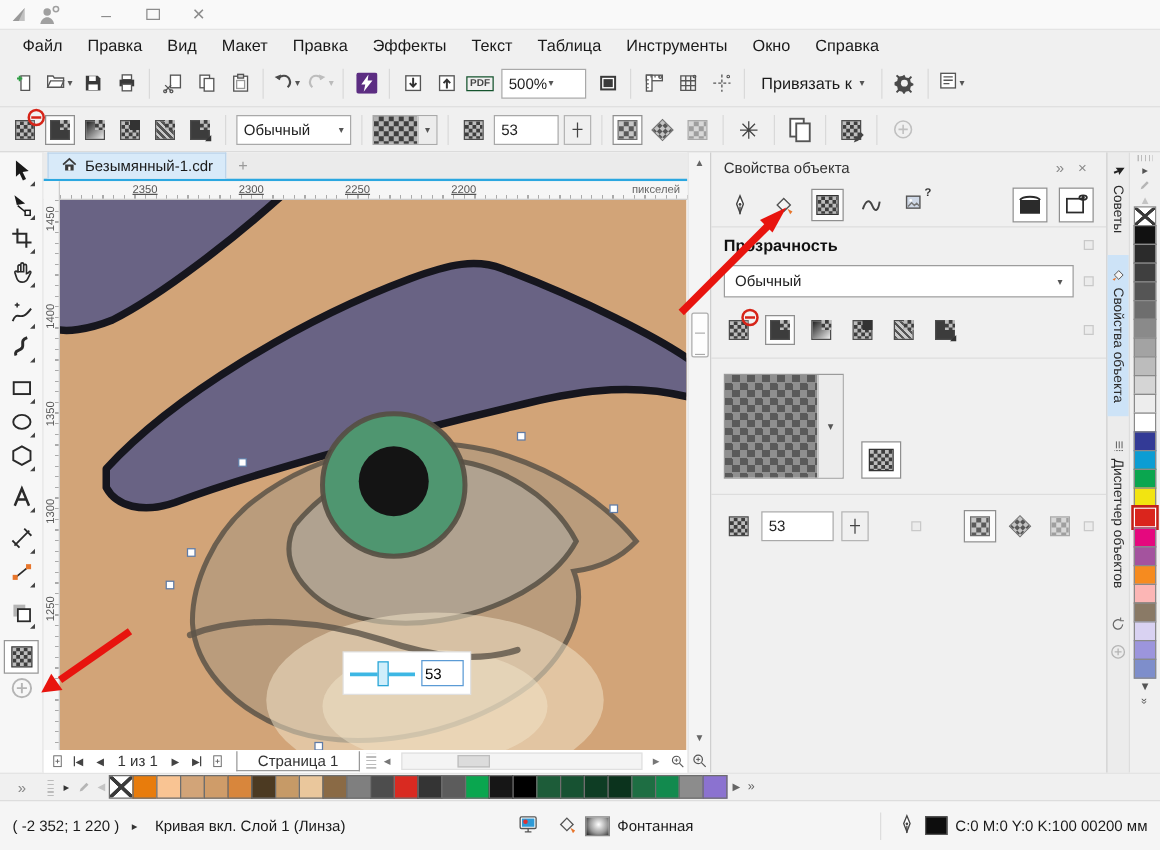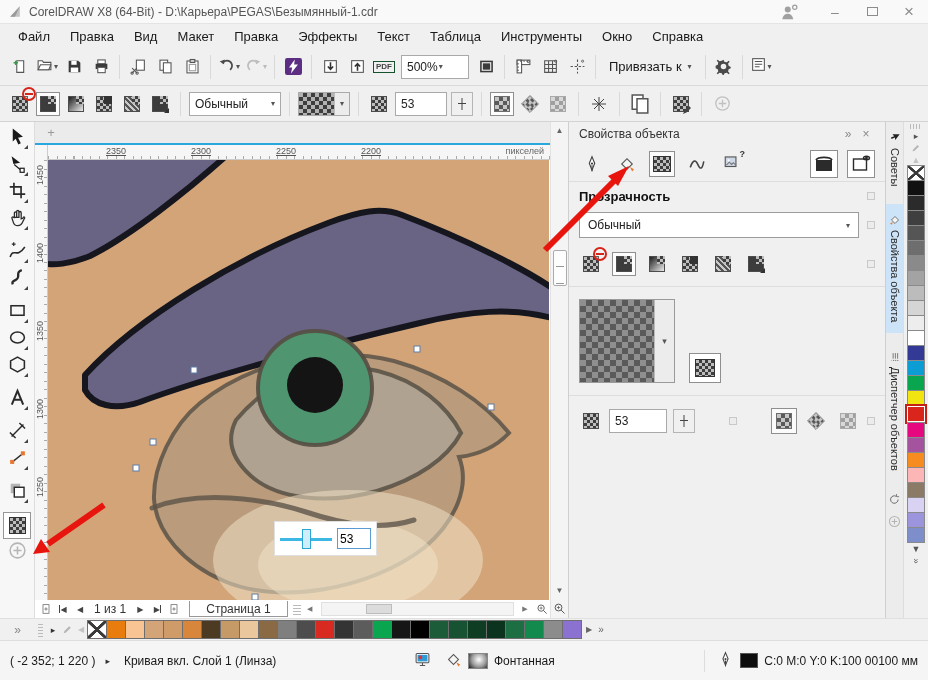--- a/index.html
+++ b/index.html
@@ -182,21 +182,20 @@
   .arrows { position:absolute; inset:0; z-index:60; pointer-events:none; }
 </style>
 </head>
 <body>
 
 <div class="titlebar">
   <svg class="app-logo" viewBox="0 0 16 16">
       <path d="M2.5 13.5L13.5 1.5v12z" fill="#c2c2c2"></path>
       <path d="M2.5 13.5L13.5 1.5 8 13.5z" fill="#9a9a9a"></path>
     </svg>
-  <span class="title">CorelDRAW X8 (64-Bit) - D:\Карьера\PEGAS\Безымянный-1.cdr</span>
   <span class="user-badge">
     <svg viewBox="0 0 16 16" fill="#a0a0a0">
         <circle cx="7" cy="5.2" r="2.4"></circle>
         <path d="M2.6 13c.5-3 2.4-4.4 4.4-4.4s3.9 1.4 4.4 4.4z"></path>
         <circle cx="12.6" cy="3.4" r="1.7" fill="none" stroke="#a0a0a0"></circle>
       </svg>
   </span>
   <span class="win-btn">–</span>
   <span class="win-btn">
       <span class="max-glyph"></span>
@@ -537,20 +536,28 @@
       <div class="tool">
         <span><svg viewBox="0 0 16 16" fill="none" stroke="#b5b5b5" stroke-width="1.3">
             <circle cx="8" cy="8" r="6.2"></circle>
             <path d="M8 4.6v6.8M4.6 8h6.8"></path>
           </svg></span>
       </div>
     </div>
 
   <div class="docarea">
     <div class="tabbar">
+      <span class="doc-tab">
+        <span><svg viewBox="0 0 16 16">
+              <path d="M1.8 8.2L8 2.6l6.2 5.6" fill="none" stroke="#3a3a3a" stroke-width="1.8"></path>
+              <path d="M3.8 8v6h8.4V8" fill="#3a3a3a"></path>
+              <rect x="6.9" y="10.2" width="2.2" height="3.8" fill="#fff"></rect>
+            </svg></span>
+        <span>Безымянный-1.cdr</span>
+      </span>
       <span class="tab-plus">+</span>
     </div>
 
     <div class="hruler" id="hruler">
       <span class="corner"></span>
       <span class="unit">пикселей</span>
     <span class="num" style="left: 71px;">2350</span>
         <span class="num" style="left: 156px;">2300</span>
         <span class="num" style="left: 241px;">2250</span>
         <span class="num" style="left: 326px;">2200</span>
@@ -942,21 +949,21 @@
   </span>
   <span class="sb-gap"></span>
   <span class="sb-sep"></span>
   <span class="sb-item">
     <span><svg viewBox="0 0 16 16">
           <path d="M8 1.5l2.4 5.8L8 13.5 5.6 7.3z" fill="#fff" stroke="#444"></path>
           <circle cx="8" cy="7.6" r="1" fill="#444"></circle>
           <path d="M8 9v5.5" stroke="#444"></path>
         </svg></span>
     <span class="black-swatch"></span>
-    <span>C:0 M:0 Y:0 K:100  00100 мм</span>
+    <span>C:0 M:0 Y:0 K:100  00200 мм</span>
   </span>
 </div>
 
 <svg class="arrows" width="928" height="680" viewBox="0 0 928 680">
   <g>
     <line x1="545" y1="250" x2="615" y2="180" stroke="#e8140e" stroke-width="6"></line>
     <polygon points="629,166 618,186 608,176" fill="#e8140e"></polygon>
   </g>
   <g>
     <line x1="104" y1="505" x2="48" y2="544" stroke="#e8140e" stroke-width="6"></line>

